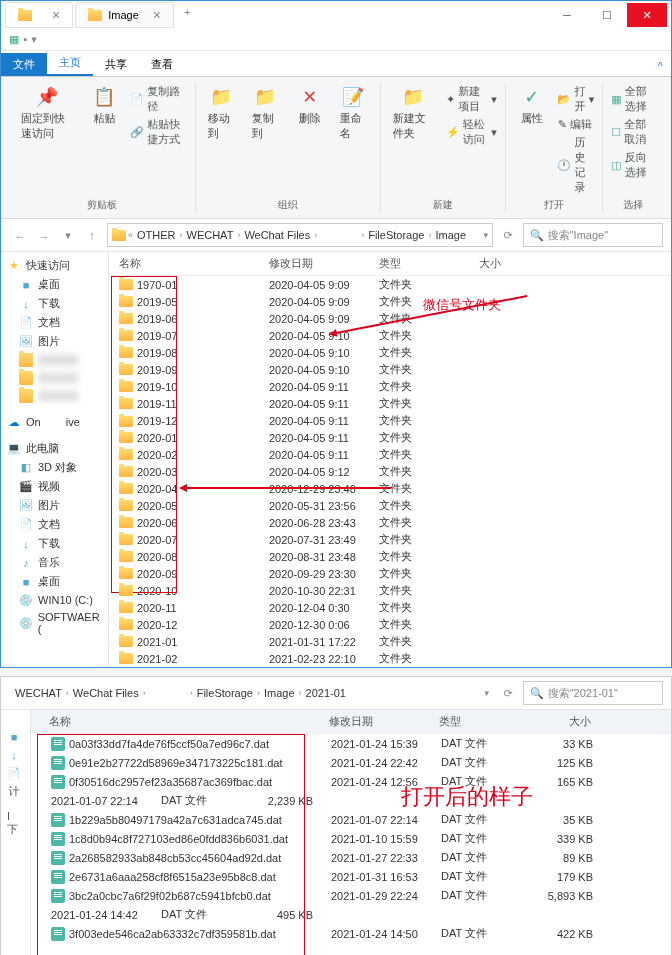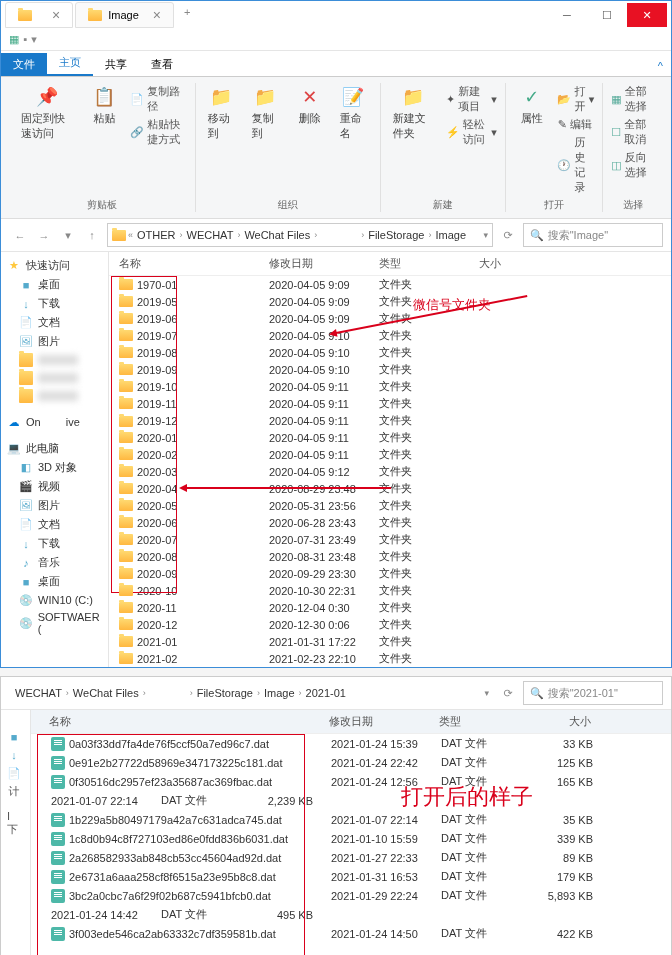--- a/index.html
+++ b/index.html
@@ -343,21 +343,21 @@
     <div class="filelist">
       <div class="fl-header">
         <div class="col-name">名称</div>
         <div class="col-date">修改日期</div>
         <div class="col-type">类型</div>
         <div class="col-size">大小</div>
       </div>
       <div class="fl-body" id="folder-list">
         <div class="red-box" style="top:0;left:2px;width:66px;height:317px"></div>
         <div class="red-arrow" style="top:38px;left:220px;width:200px;transform:rotate(-11deg)"></div>
-        <div class="annotation" style="top:20px;left:304px">微信号文件夹</div>
+        <div class="annotation" style="top:20px;left:314px">微信号文件夹</div>
         <div class="red-arrow" style="top:211px;left:72px;width:210px"></div>
       <div class="fl-row">
             <div class="col-name" style="display:flex;align-items:center">
               <span class="folder-icon icn"></span>
               <span>1970-01</span>
             </div>
             <div class="col-date">2020-04-05 9:09</div>
             <div class="col-type">文件夹</div>
             <div class="col-size"></div>
           </div>
@@ -458,21 +458,21 @@
             </div>
             <div class="col-date">2020-04-05 9:12</div>
             <div class="col-type">文件夹</div>
             <div class="col-size"></div>
           </div>
           <div class="fl-row">
             <div class="col-name" style="display:flex;align-items:center">
               <span class="folder-icon icn"></span>
               <span>2020-04</span>
             </div>
-            <div class="col-date">2020-08-29 23:48</div>
+            <div class="col-date">2020-12-29 23:48</div>
             <div class="col-type">文件夹</div>
             <div class="col-size"></div>
           </div>
           <div class="fl-row">
             <div class="col-name" style="display:flex;align-items:center">
               <span class="folder-icon icn"></span>
               <span>2020-05</span>
             </div>
             <div class="col-date">2020-05-31 23:56</div>
             <div class="col-type">文件夹</div>

